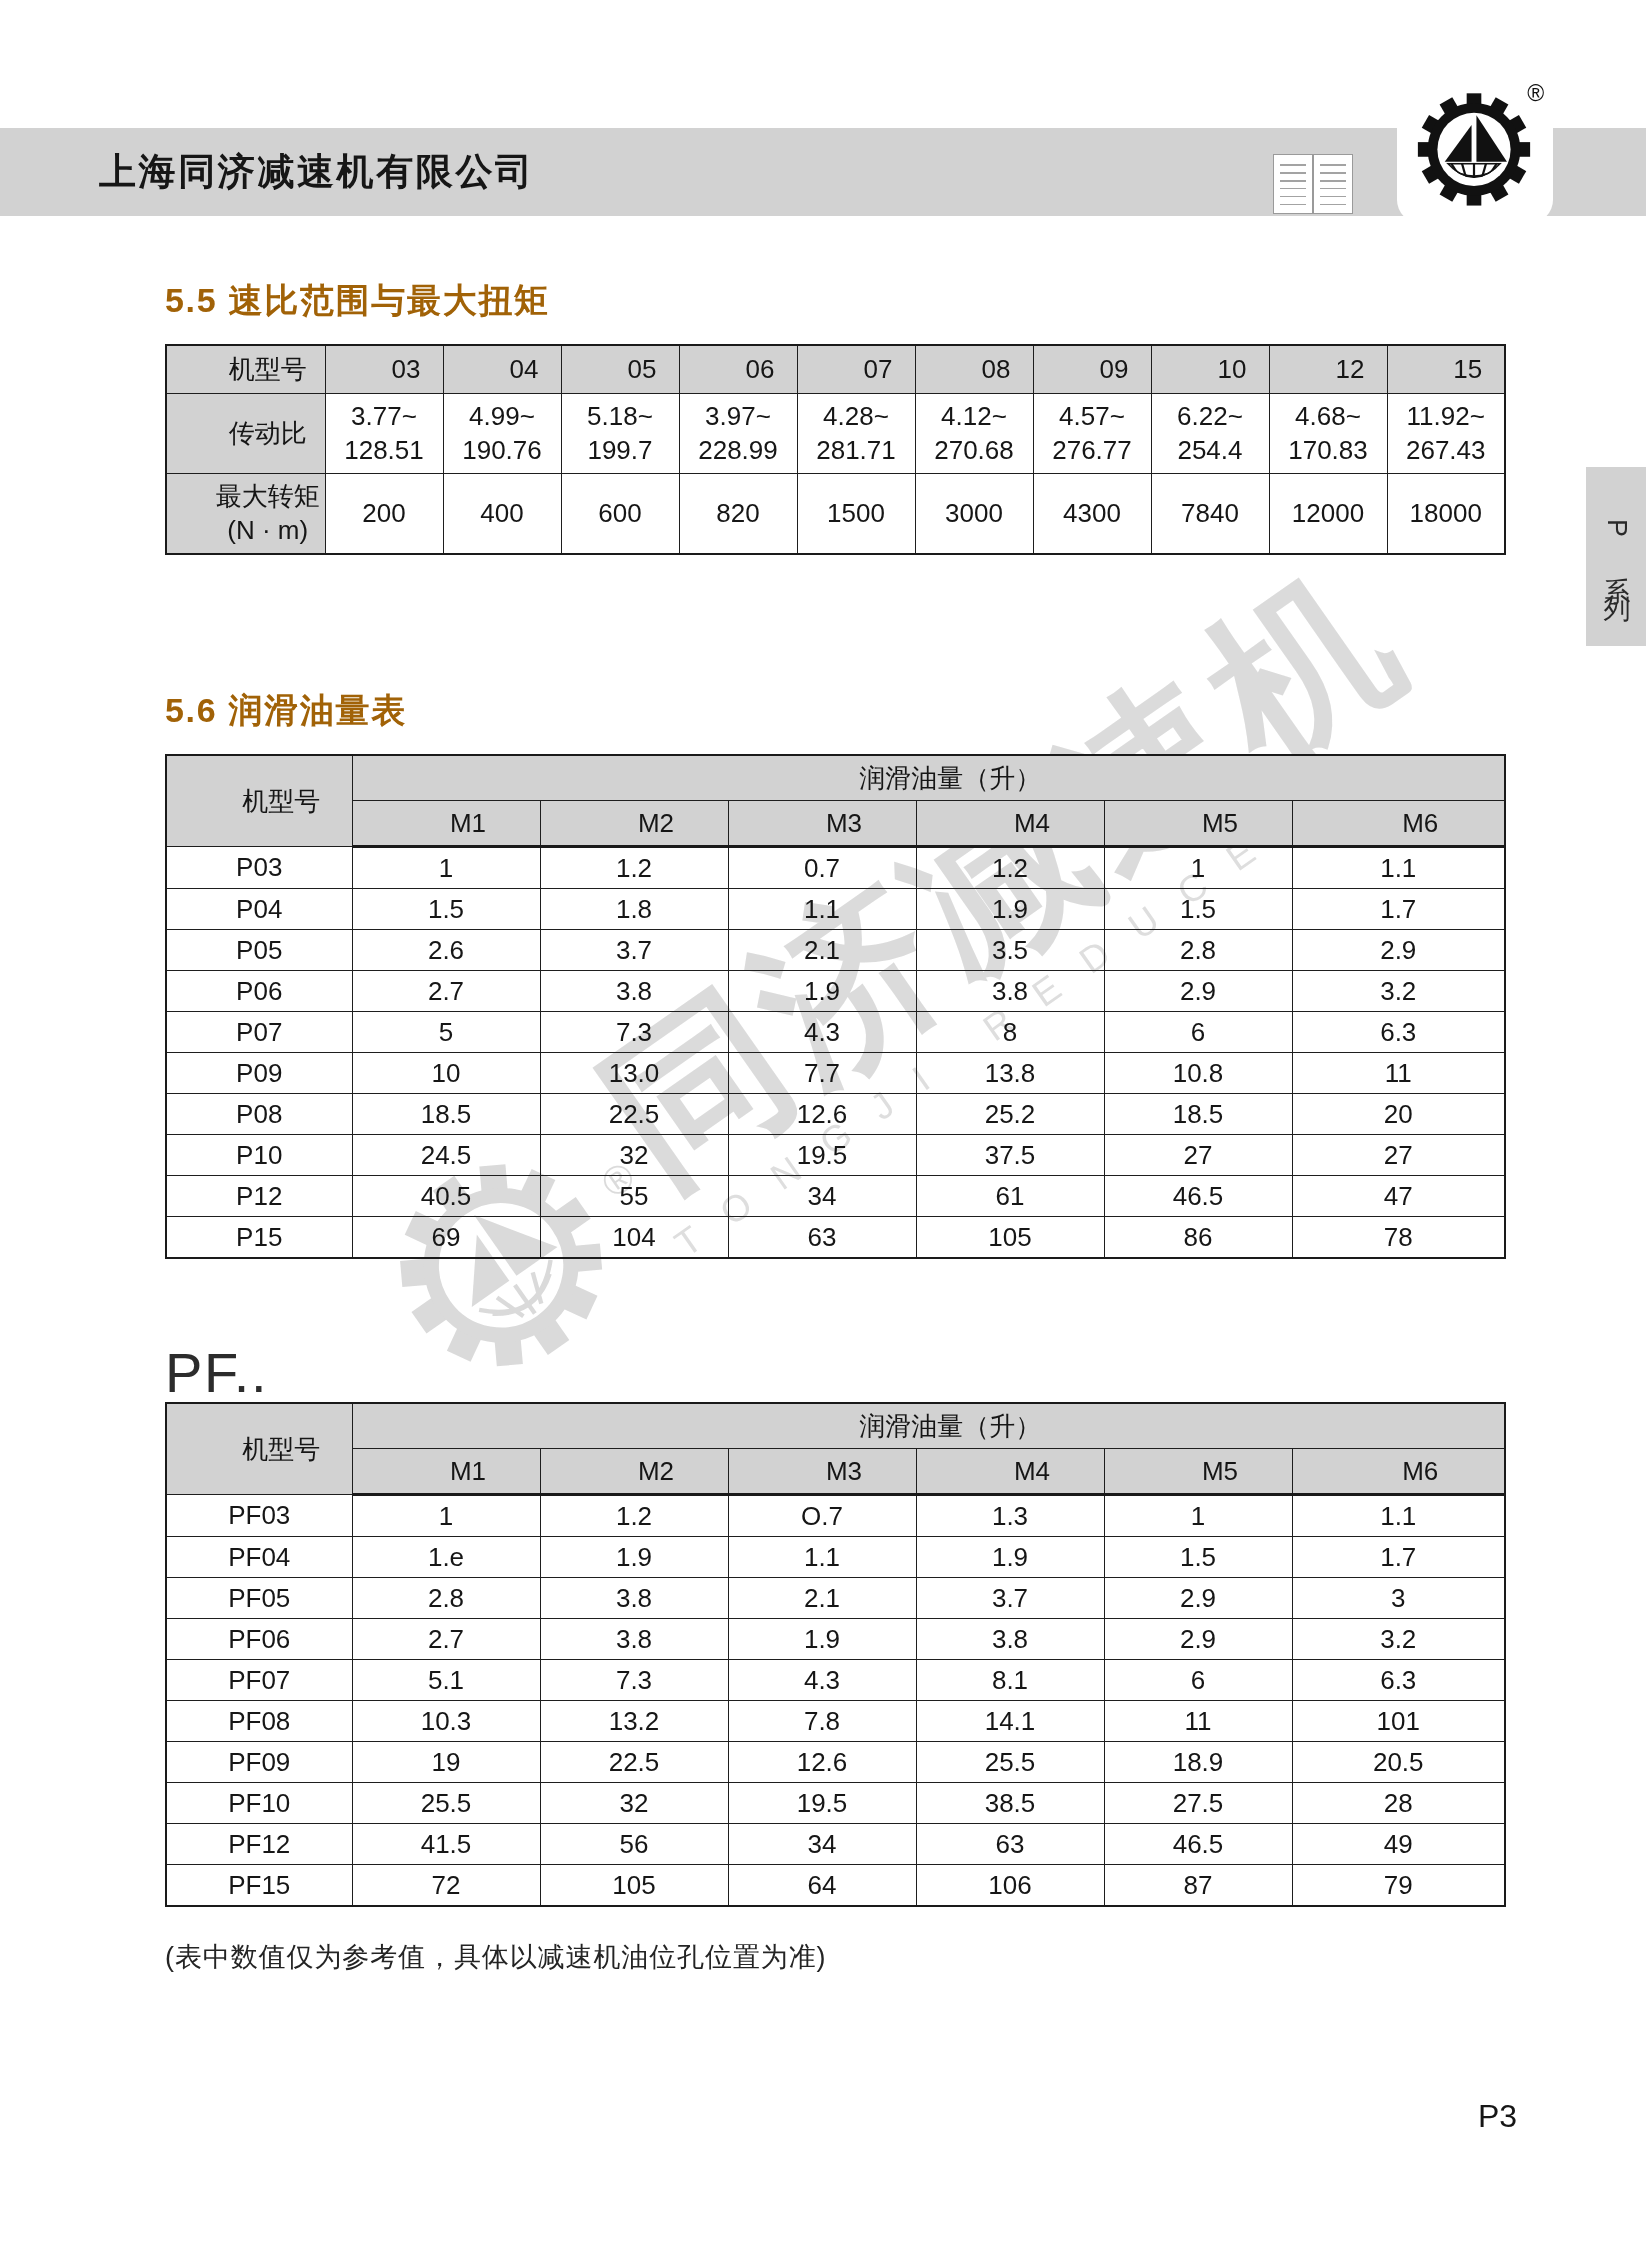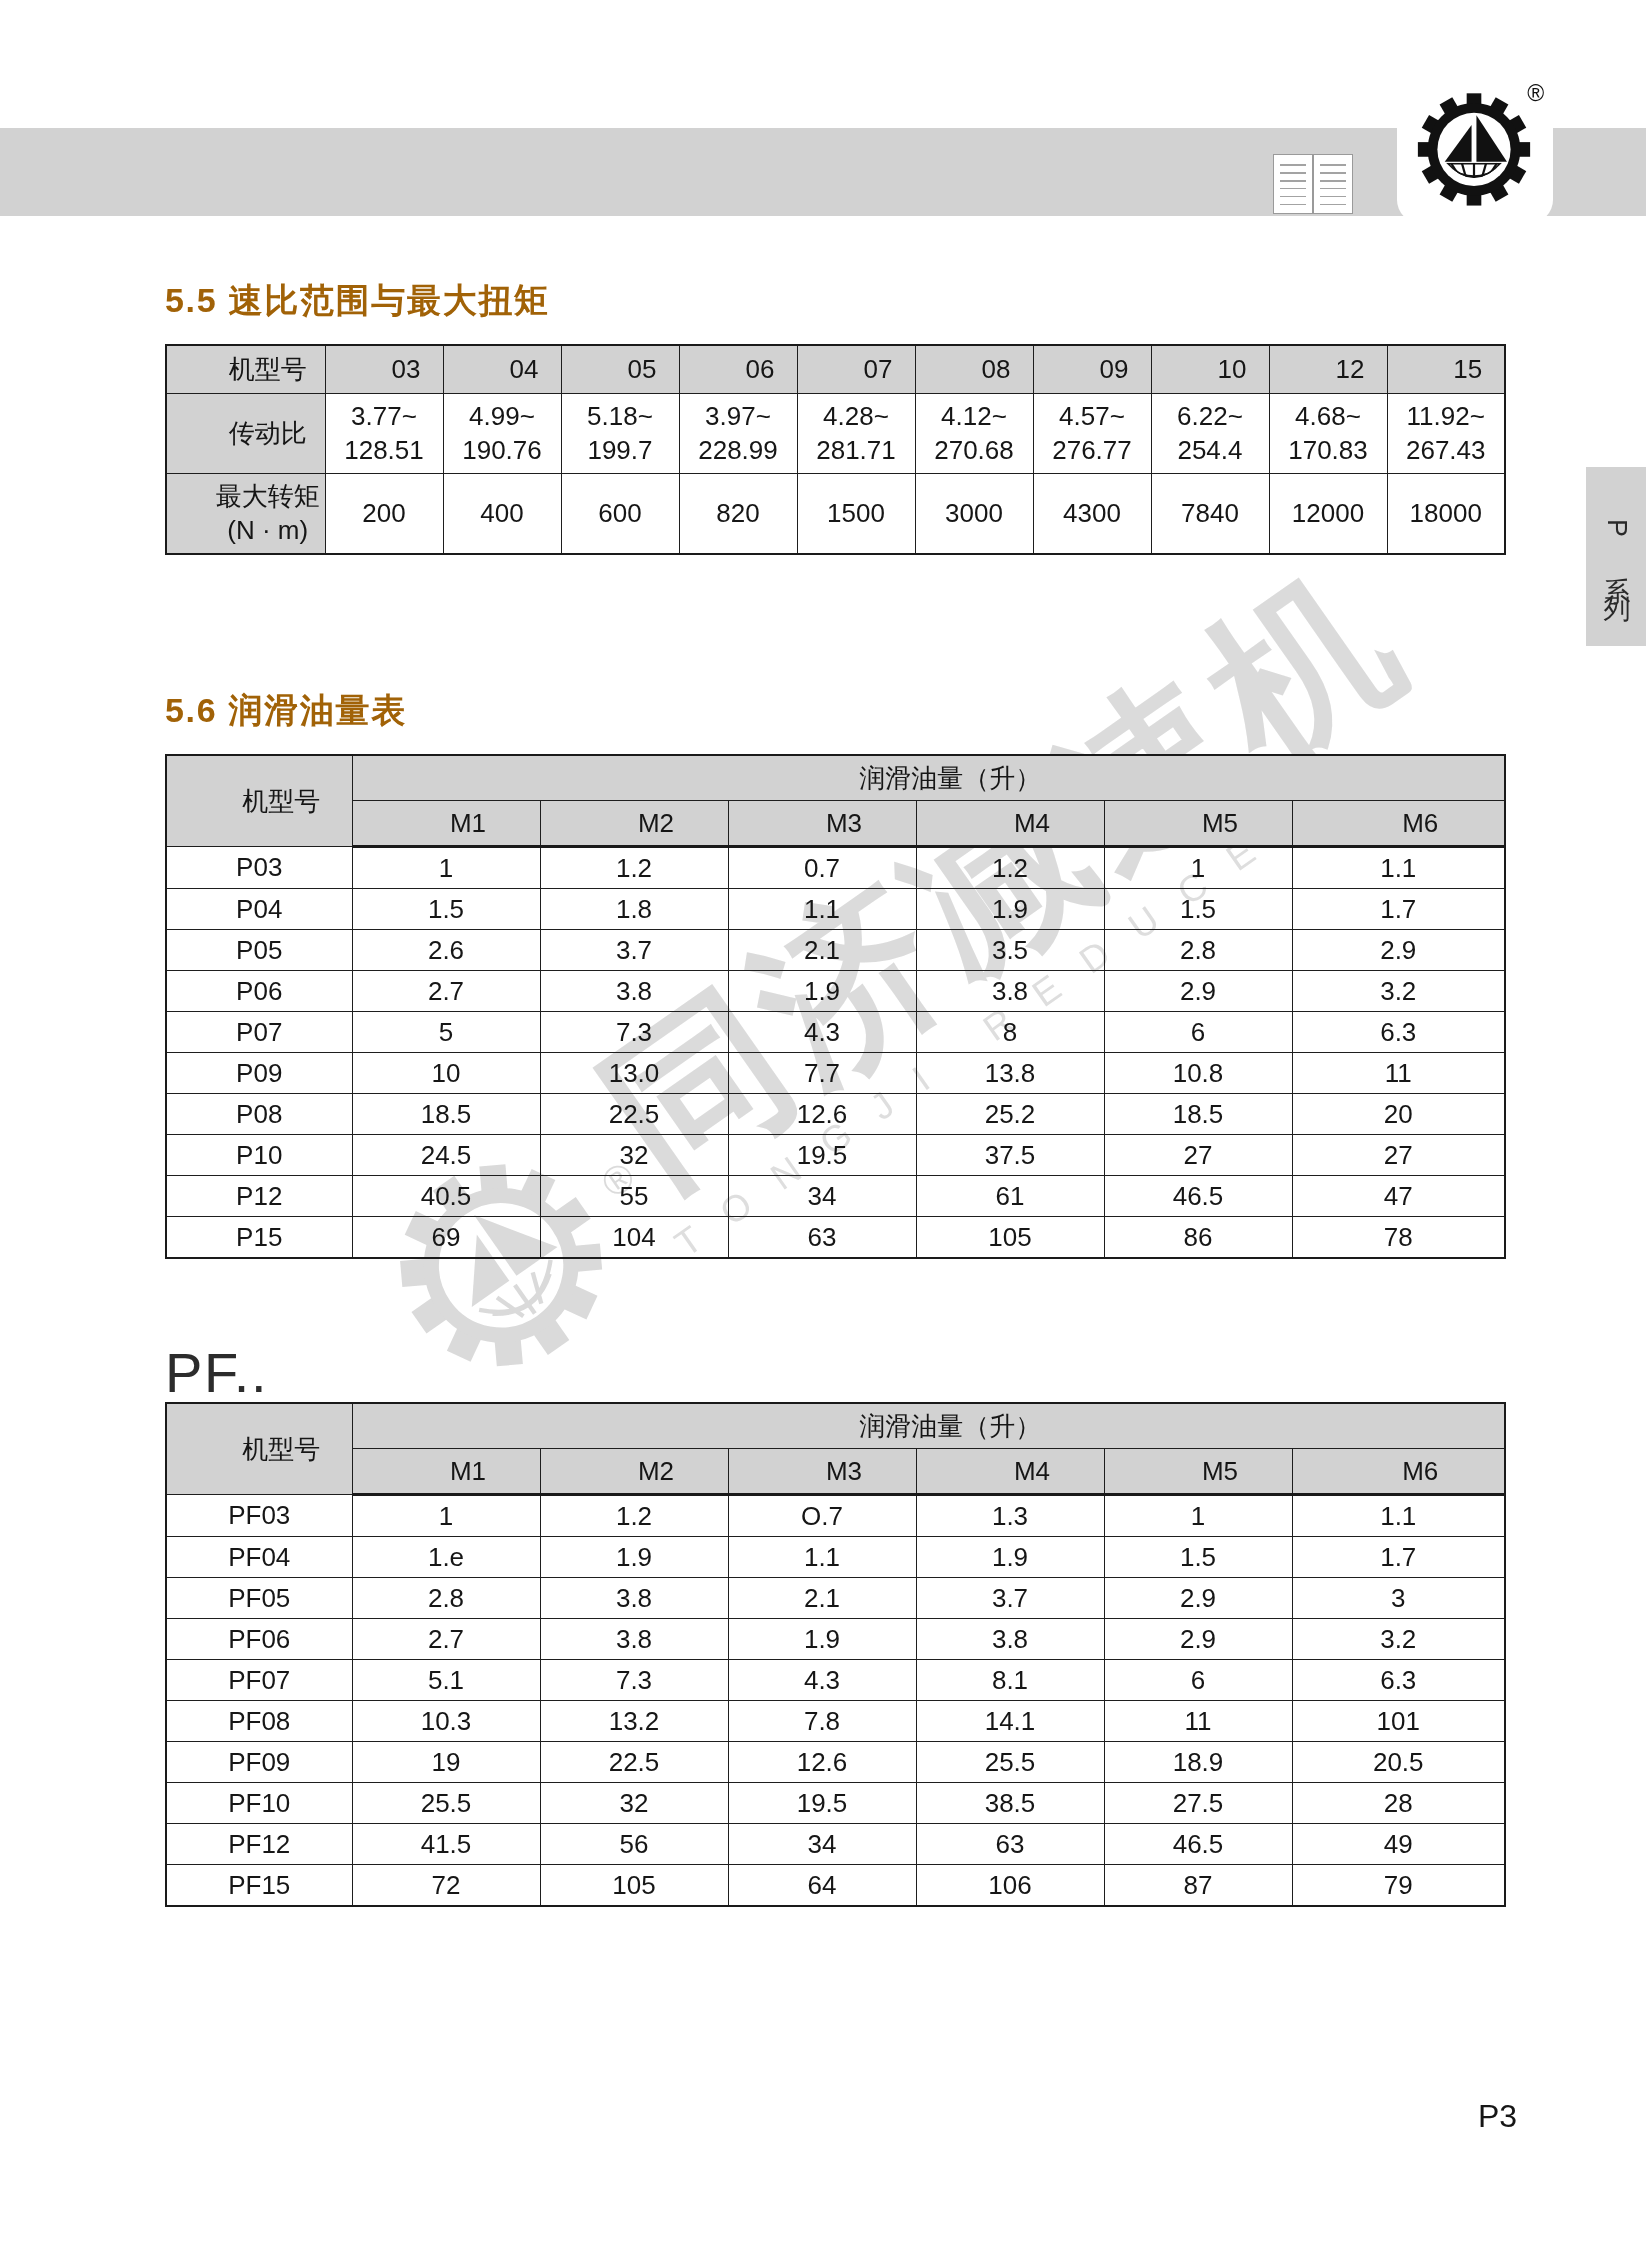--- a/index.html
+++ b/index.html
@@ -91,20 +91,21 @@
         <line x1="60" y1="63" x2="55" y2="77"></line>
       </g>
     </svg>
     <div class="wm-textcol">
       <div class="wm-cn"><span class="wm-reg">®</span><span>同济减速机</span></div>
       <div class="wm-en">TONGJI REDUCER</div>
     </div>
   </div>
 
   <div class="header-band"></div>
+  <div class="company">上海同济减速机有限公司</div>
   <div class="book">
     <div class="book-page"></div>
     <div class="book-spine"></div>
     <div class="book-page"></div>
   </div>
   <div class="logo-panel">
     <svg class="logo-main" viewBox="0 0 100 100">
       <g fill="currentColor">
         <rect x="44" y="6" width="12" height="14" transform="rotate(0 50 52)"></rect>
         <rect x="44" y="6" width="12" height="14" transform="rotate(30 50 52)"></rect>
@@ -462,16 +463,17 @@
           <td>72</td>
           <td>105</td>
           <td>64</td>
           <td>106</td>
           <td>87</td>
           <td>79</td>
         </tr>
       </tbody>
   </table>
 
+  <div class="footnote">(表中数值仅为参考值，具体以减速机油位孔位置为准)</div>
   <div class="page-number">P3</div>
 
 </div>
 
 
 </body></html>

